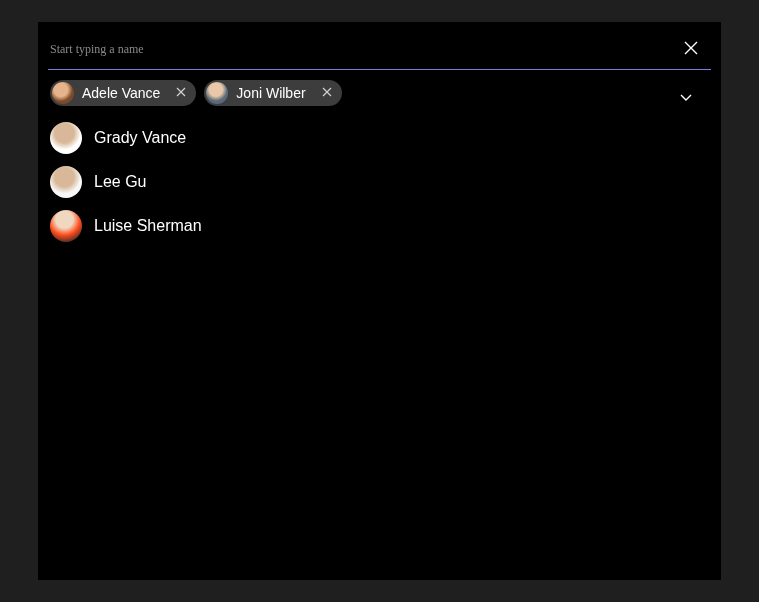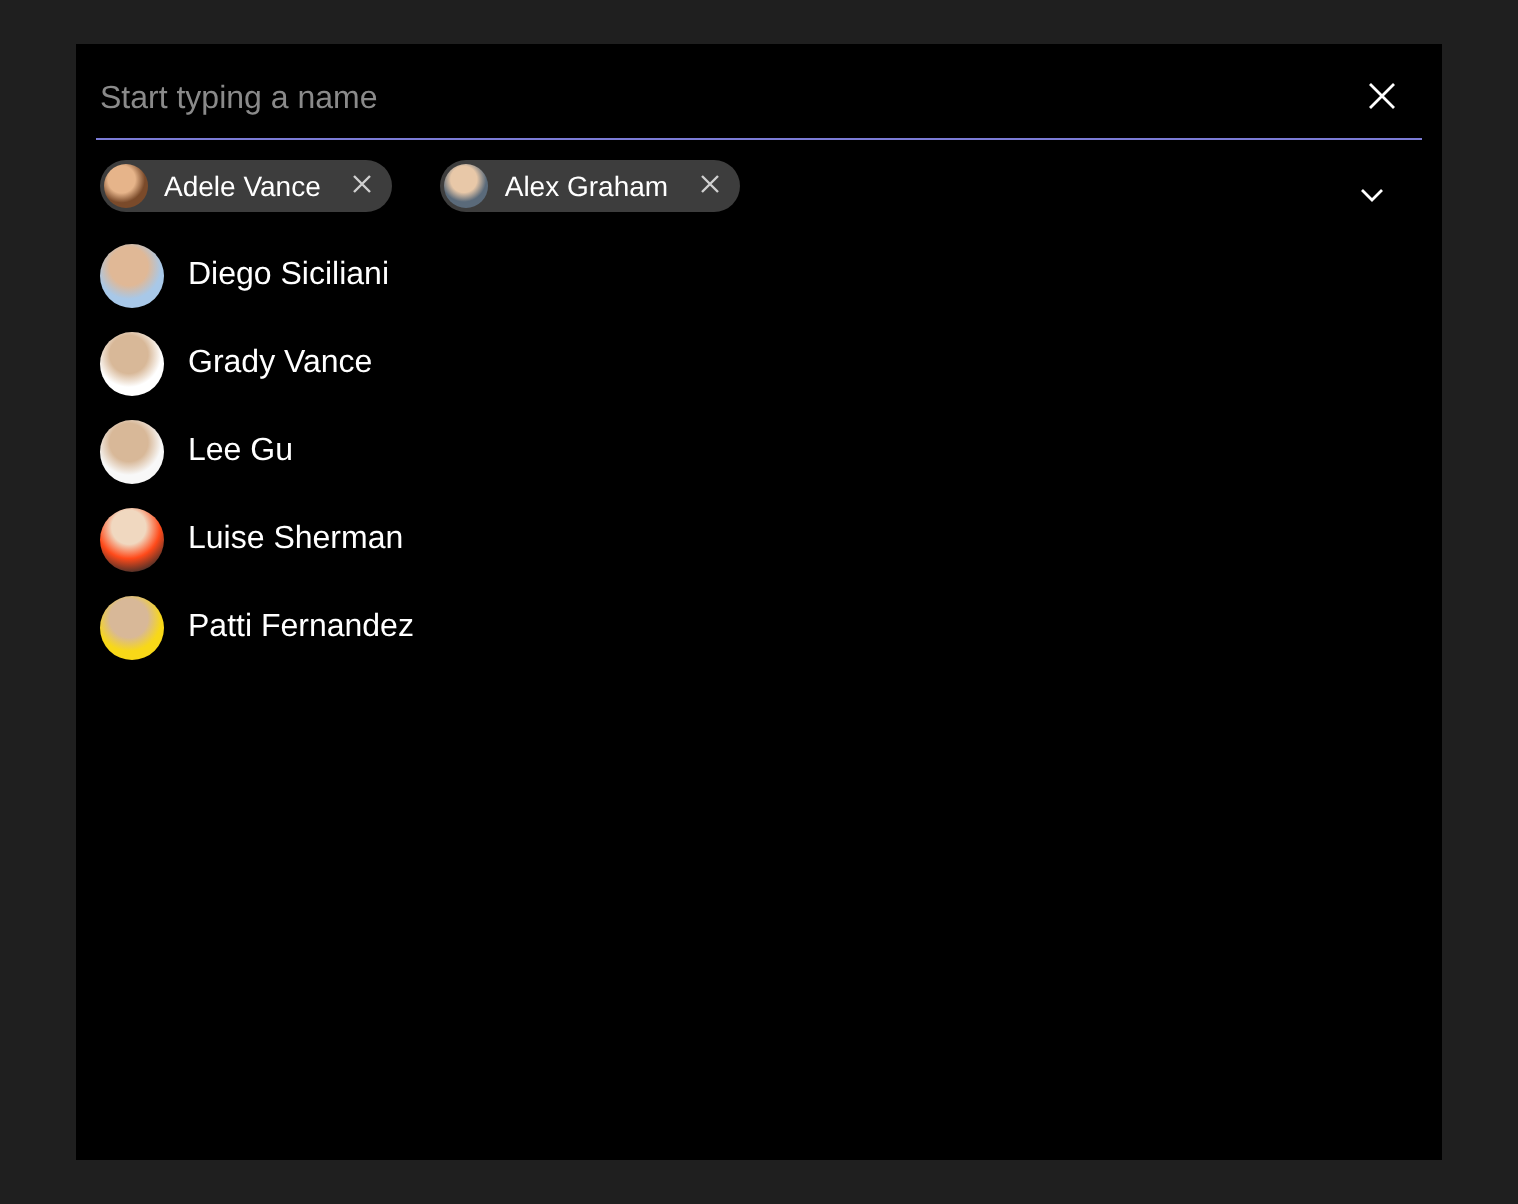--- a/index.html
+++ b/index.html
@@ -25,22 +25,22 @@
       display: flex;
       align-items: center;
       padding: 12px 16px 4px 12px;
     }
     .search-input {
       flex: 1;
       background: transparent;
       border: none;
       outline: none;
       color: #0ea5e9;
-      font-size: 16px;
-      font-family: Liberation Sans, sans-serif;
+      font-size: 12px;
+      font-family: Liberation Serif, serif;
       padding: 4px 0;
     }
     .search-input::placeholder {
       color: #8a8a8a;
     }
     .close-btn {
       background: transparent;
       border: none;
       color: #ffffff;
       cursor: pointer;
@@ -51,21 +51,21 @@
     }
     .underline {
       height: 1px;
       background: #7c7cd6;
       margin: 0 10px;
     }
     .chips-row {
       display: flex;
       align-items: center;
       padding: 10px 24px 6px 12px;
-      gap: 24px;
+      gap: 8px;
       flex-wrap: wrap;
       position: relative;
     }
     .chip {
       display: inline-flex;
       align-items: center;
       background: #3d3d3d;
       border-radius: 14px;
       height: 26px;
       padding: 0 6px 0 2px;
@@ -164,21 +164,21 @@
         <span>
           <svg width="10" height="10" viewBox="0 0 10 10">
               <path d="M1 1 L9 9 M9 1 L1 9" stroke="#d0d0d0" stroke-width="1.2" fill="none"></path>
             </svg>
         </span>
       </button>
     </span>
 
     <span class="chip">
       <span class="chip-avatar av-alex"></span>
-      <span class="chip-label">Alex Graham</span>
+      <span class="chip-label">Joni Wilber</span>
       <button class="chip-remove">
         <span>
           <svg width="10" height="10" viewBox="0 0 10 10">
               <path d="M1 1 L9 9 M9 1 L1 9" stroke="#d0d0d0" stroke-width="1.2" fill="none"></path>
             </svg>
         </span>
       </button>
     </span>
 
 
@@ -186,41 +186,33 @@
       <span>
         <svg width="14" height="14" viewBox="0 0 14 14">
             <path d="M2 5 L7 10 L12 5" stroke="#ffffff" stroke-width="1.4" fill="none"></path>
           </svg>
       </span>
     </button>
   </div>
 
   <div class="suggestions">
 
-    <div class="suggestion-item">
-      <span class="suggestion-avatar av-diego"></span>
-      <span class="suggestion-name">Diego Siciliani</span>
-    </div>
 
     <div class="suggestion-item">
       <span class="suggestion-avatar av-grady"></span>
       <span class="suggestion-name">Grady Vance</span>
     </div>
 
 
     <div class="suggestion-item">
       <span class="suggestion-avatar av-lee"></span>
       <span class="suggestion-name">Lee Gu</span>
     </div>
 
     <div class="suggestion-item">
       <span class="suggestion-avatar av-luise"></span>
       <span class="suggestion-name">Luise Sherman</span>
     </div>
 
-    <div class="suggestion-item">
-      <span class="suggestion-avatar av-patti"></span>
-      <span class="suggestion-name">Patti Fernandez</span>
-    </div>
 
   </div>
 
 </div>
 
 </body></html>

